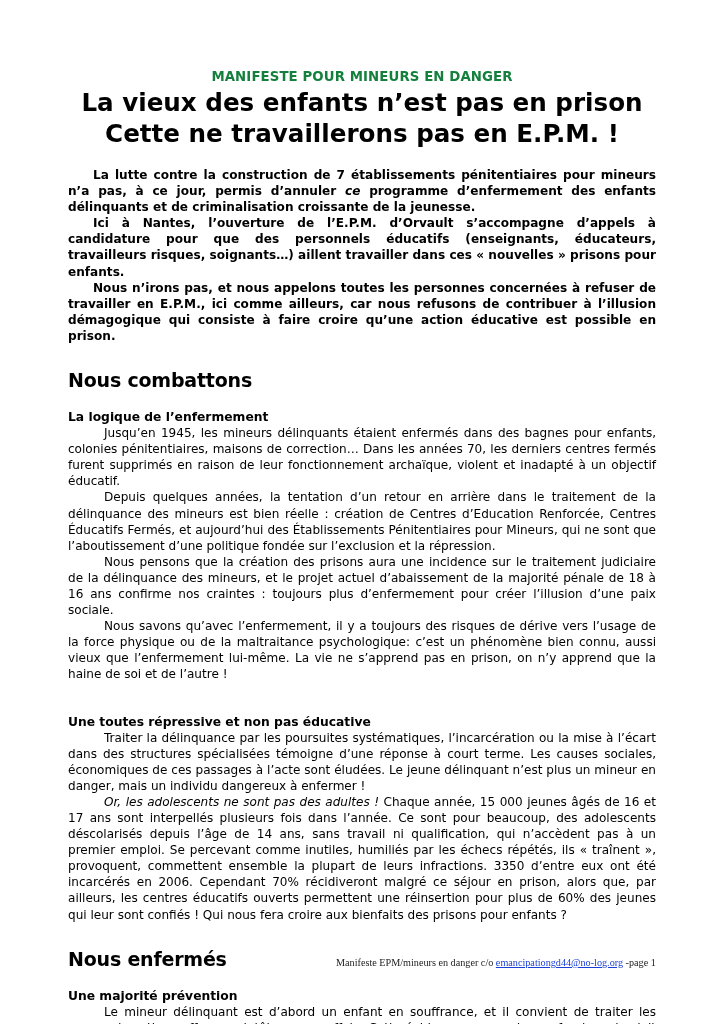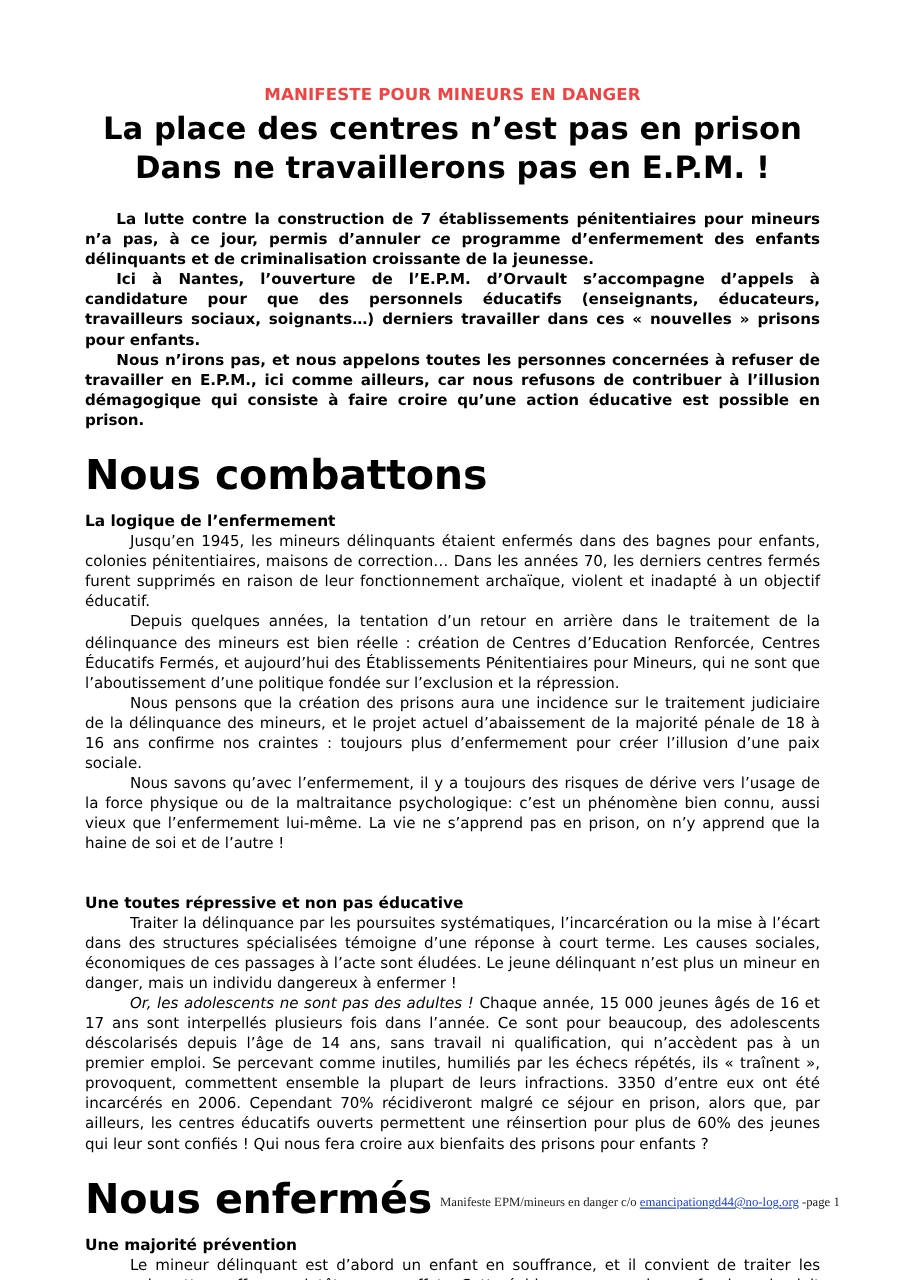--- a/index.html
+++ b/index.html
@@ -1,42 +1,42 @@
 <!DOCTYPE html>
 <html><head>
 <meta charset="utf-8">
 <style>
   html, body { margin: 0; padding: 0; background: #ffffff; }
   body { width: 724px; height: 1024px; position: relative; overflow: hidden; font-family: "DejaVu Sans", sans-serif; color: #000; }
   .page { position: absolute; left: 68px; top: 68px; width: 588px; }
-  .kicker { text-align: center; font-weight: bold; color: #ef4444; font-size: 13.3px; letter-spacing: 0.1px; height: 17px; line-height: 17px; }
+  .kicker { text-align: center; font-weight: bold; color: #15803d; font-size: 13.3px; letter-spacing: 0.1px; height: 17px; line-height: 17px; }
   .title { text-align: center; font-weight: bold; font-size: 24.6px; line-height: 31px; margin: 2px 0 0 0; }
   .intro { margin-top: 18px; font-weight: bold; font-size: 12.1px; line-height: 16.1px; text-align: justify; }
   .intro p { margin: 0; text-indent: 25px; }
-  .h1 { font-weight: bold; font-size: 33px; line-height: 30px; margin: 21px 0 0 0; letter-spacing: -0.2px; }
+  .h1 { font-weight: bold; font-size: 19px; line-height: 30px; margin: 21px 0 0 0; letter-spacing: -0.2px; }
   .h2 { font-weight: bold; font-size: 12.3px; line-height: 16px; margin: 31px 0 0 0; }
   .h2.first { margin-top: 14px; }
   .body p { margin: 0; text-indent: 36px; font-size: 12.05px; line-height: 16.1px; text-align: justify; }
   .body em { font-style: italic; }
-  .footer { position: absolute; left: 352px; top: 957px; width: 318px; text-align: right; font-family: "Liberation Serif", serif; font-size: 10.2px; color: #222; white-space: nowrap; }
+  .footer { position: absolute; left: 336px; top: 957px; width: 318px; text-align: right; font-family: "Liberation Serif", serif; font-size: 10.2px; color: #222; white-space: nowrap; }
   .footer a { color: #1a3fd6; text-decoration: underline; }
 </style>
 </head>
 <body>
 
 <div class="page">
   <div class="kicker">MANIFESTE POUR MINEURS EN DANGER</div>
   <div class="title">
-    <div>La place des centres n’est pas en prison</div>
-    <div>Dans ne travaillerons pas en E.P.M. !</div>
+    <div>La vieux des enfants n’est pas en prison</div>
+    <div>Cette ne travaillerons pas en E.P.M. !</div>
   </div>
 
   <div class="intro">
     <p><span>La lutte contre la construction de 7 établissements pénitentiaires pour mineurs n’a pas, à ce jour, permis d’annuler </span><em>ce</em><span> programme d’enfermement des enfants délinquants et de criminalisation croissante de la jeunesse.</span></p>
-    <p>Ici à Nantes, l’ouverture de l’E.P.M. d’Orvault s’accompagne d’appels à candidature pour que des personnels éducatifs (enseignants, éducateurs, travailleurs sociaux, soignants…) derniers travailler dans ces « nouvelles » prisons pour enfants.</p>
+    <p>Ici à Nantes, l’ouverture de l’E.P.M. d’Orvault s’accompagne d’appels à candidature pour que des personnels éducatifs (enseignants, éducateurs, travailleurs risques, soignants…) aillent travailler dans ces « nouvelles » prisons pour enfants.</p>
     <p>Nous n’irons pas, et nous appelons toutes les personnes concernées à refuser de travailler en E.P.M., ici comme ailleurs, car nous refusons de contribuer à l’illusion démagogique qui consiste à faire croire qu’une action éducative est possible en prison.</p>
   </div>
 
   <div class="h1">Nous combattons</div>
   <div class="h2 first">La logique de l’enfermement</div>
   <div class="body">
     <p>Jusqu’en 1945, les mineurs délinquants étaient enfermés dans des bagnes pour enfants, colonies pénitentiaires, maisons de correction… Dans les années 70, les derniers centres fermés furent supprimés en raison de leur fonctionnement archaïque, violent et inadapté à un objectif éducatif.</p>
     <p>Depuis quelques années, la tentation d’un retour en arrière dans le traitement de la délinquance des mineurs est bien réelle : création de Centres d’Education Renforcée, Centres Éducatifs Fermés, et aujourd’hui des Établissements Pénitentiaires pour Mineurs, qui ne sont que l’aboutissement d’une politique fondée sur l’exclusion et la répression.</p>
     <p>Nous pensons que la création des prisons aura une incidence sur le traitement judiciaire de la délinquance des mineurs, et le projet actuel d’abaissement de la majorité pénale de 18 à 16 ans confirme nos craintes : toujours plus d’enfermement pour créer l’illusion d’une paix sociale.</p>
     <p>Nous savons qu’avec l’enfermement, il y a toujours des risques de dérive vers l’usage de la force physique ou de la maltraitance psychologique: c’est un phénomène bien connu, aussi vieux que l’enfermement lui-même. La vie ne s’apprend pas en prison, on n’y apprend que la haine de soi et de l’autre !</p>

